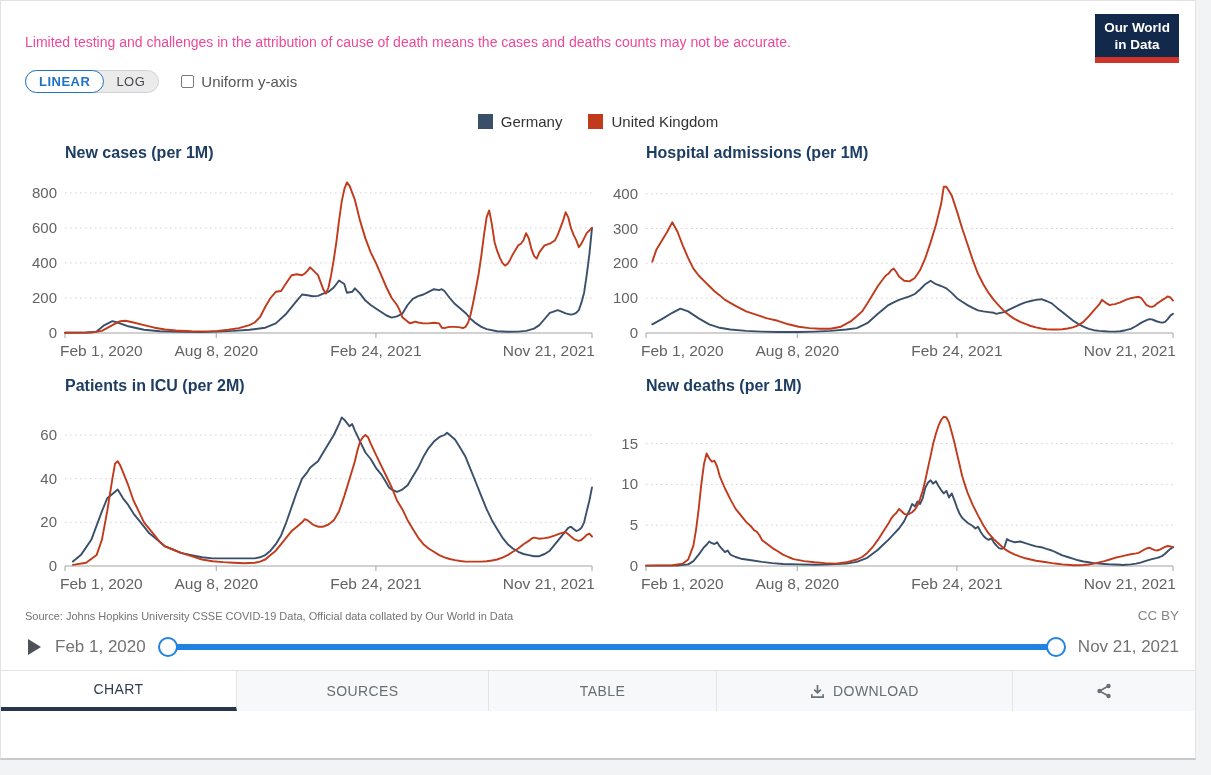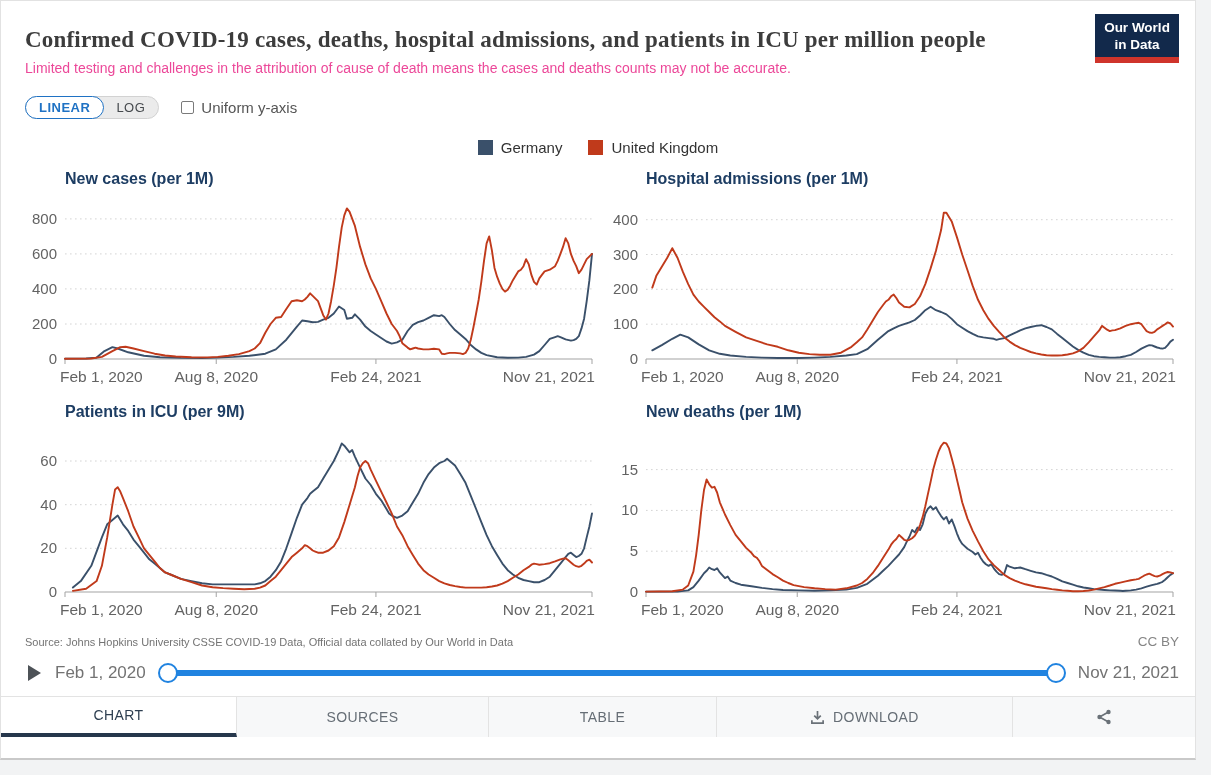--- a/index.html
+++ b/index.html
@@ -37,21 +37,20 @@
   .tab.active { background:#fff; color:#2d3e50; border-bottom:4px solid #26374c; font-weight:500; }
   .t0{width:236px}.t1{width:228px}.t2{width:252px}.t3{width:296px}.t4{flex:1}
   .playbtn { width:18px; height:18px; flex:none; cursor:pointer; }
 </style>
 </head>
 <body>
 
 <div class="card">
 
   <div class="hdr">
-    <div class="title">Confirmed COVID-19 cases, deaths, hospital admissions, and patients in ICU per million people</div>
     <div class="subtitle">Limited testing and challenges in the attribution of cause of death means the cases and deaths counts may not be accurate.</div>
   </div>
 
   <div class="logo" style="background: rgb(18, 41, 75); border-bottom-color: rgb(207, 52, 43);">
     <div>Our World</div>
     <div>in Data</div>
   </div>
 
   <div class="controls">
     <div class="pill">
@@ -124,21 +123,21 @@
             <line x1="350.93" x2="350.93" y1="167" y2="172" stroke="#a3a3a3" stroke-width="1"></line>
             <text x="350.93" y="190.0" text-anchor="middle" fill="#636363" font-size="15.5">Feb 24, 2021</text>
             <line x1="567" x2="567" y1="167" y2="172" stroke="#a3a3a3" stroke-width="1"></line>
             <text x="570" y="190.0" text-anchor="end" fill="#636363" font-size="15.5">Nov 21, 2021</text>
             <polyline points="46.3,158.3 55.8,153.1 66.3,146.8 74.3,142.6 82.2,145.4 92.7,152.4 103.2,158.3 113.8,161.8 124.3,163.5 140.1,164.9 155.9,165.6 171.8,166.0 192.8,166.0 208.6,165.6 224.4,164.9 240.3,163.5 250.8,162.1 261.3,157.2 271.9,147.8 282.4,139.1 287.7,136.3 293.0,133.9 298.2,132.2 303.5,130.4 308.8,128.0 314.0,123.5 319.3,118.2 324.6,114.8 329.9,118.2 335.1,120.0 340.4,122.4 345.7,126.9 350.9,132.2 356.2,135.7 361.5,139.1 366.7,141.9 372.0,144.4 377.3,145.4 382.6,146.1 387.8,146.8 390.5,147.8 393.1,147.1 398.4,146.1 403.6,143.3 408.9,140.9 414.2,138.4 419.4,136.3 424.7,135.0 430.0,133.9 435.3,133.2 440.5,135.0 445.8,137.4 451.1,141.9 456.3,146.1 461.6,150.3 466.9,154.5 472.1,157.9 477.4,160.7 482.7,162.8 487.9,164.2 493.2,164.9 498.5,165.3 503.8,165.6 509.0,165.6 514.3,165.3 519.6,164.2 524.8,162.8 530.1,160.0 535.4,156.6 540.6,154.1 543.3,153.1 545.9,153.4 548.6,154.5 551.2,155.5 553.8,156.2 556.5,156.6 559.1,155.9 561.7,153.1 564.4,149.6 567.0,147.8" fill="none" stroke="#3a506a" stroke-width="1.9" stroke-linejoin="round" stroke-linecap="round"></polyline>
             <polyline points="46.3,95.6 50.5,83.4 55.8,74.7 61.1,66.0 66.3,56.2 71.6,66.0 76.9,79.9 82.2,92.1 87.4,102.6 92.7,109.5 98.0,114.8 103.2,120.0 108.5,125.2 113.8,129.4 119.0,133.9 129.6,139.8 140.1,145.4 150.7,148.9 161.2,152.4 171.8,154.8 182.3,158.3 192.8,160.7 203.4,162.1 213.9,162.8 224.4,162.8 235.0,160.7 245.5,154.8 250.8,150.3 256.1,145.4 261.3,137.4 266.6,128.7 271.9,120.0 277.1,113.0 279.8,109.5 282.4,107.8 285.1,104.3 287.7,102.6 290.3,106.0 293.0,110.6 298.2,114.8 303.5,115.4 308.8,112.0 314.0,104.3 319.3,92.1 324.6,76.4 329.9,59.0 335.1,38.1 337.8,20.7 340.4,20.7 345.7,29.4 350.9,45.1 356.2,62.5 361.5,78.2 366.7,93.9 372.0,107.8 377.3,118.2 382.6,126.9 387.8,133.9 393.1,139.8 398.4,145.4 403.6,149.6 408.9,153.1 414.2,155.9 419.4,157.9 424.7,160.0 430.0,161.4 435.3,162.5 440.5,163.2 445.8,163.5 451.1,163.5 456.3,163.2 461.6,162.5 466.9,161.4 472.1,159.3 477.4,155.9 482.7,150.3 487.9,144.4 493.2,138.4 495.9,133.9 498.5,135.7 501.1,137.7 503.8,139.1 506.4,138.4 509.0,138.1 514.3,136.3 519.6,133.9 524.8,132.2 530.1,131.1 532.7,130.8 535.4,132.2 538.0,135.7 540.6,139.1 543.3,140.5 545.9,140.9 548.6,139.8 551.2,137.4 553.8,135.7 556.5,133.9 559.1,132.2 561.7,130.4 564.4,131.5 567.0,134.6" fill="none" stroke="#c03a1b" stroke-width="1.9" stroke-linejoin="round" stroke-linecap="round"></polyline>
           </svg>
         </div>
     </div>
     <div class="chartblock">
-      <div class="ctitle">Patients in ICU (per 9M)</div>
+      <div class="ctitle">Patients in ICU (per 2M)</div>
       <div>
           <svg viewBox="0 0 575 199" width="575" height="199">
             <text x="32" y="172.0" text-anchor="end" fill="#636363" font-size="15">0</text>
             <line x1="40" x2="567" y1="123.3" y2="123.3" stroke="#d4d4d4" stroke-width="1" stroke-dasharray="1.6 3.4"></line>
             <text x="32" y="128.3" text-anchor="end" fill="#636363" font-size="15">20</text>
             <line x1="40" x2="567" y1="79.7" y2="79.7" stroke="#d4d4d4" stroke-width="1" stroke-dasharray="1.6 3.4"></line>
             <text x="32" y="84.7" text-anchor="end" fill="#636363" font-size="15">40</text>
             <line x1="40" x2="567" y1="36.0" y2="36.0" stroke="#d4d4d4" stroke-width="1" stroke-dasharray="1.6 3.4"></line>
             <text x="32" y="41.0" text-anchor="end" fill="#636363" font-size="15">60</text>
             <line x1="40" x2="567" y1="167" y2="167" stroke="#a3a3a3" stroke-width="1"></line>

